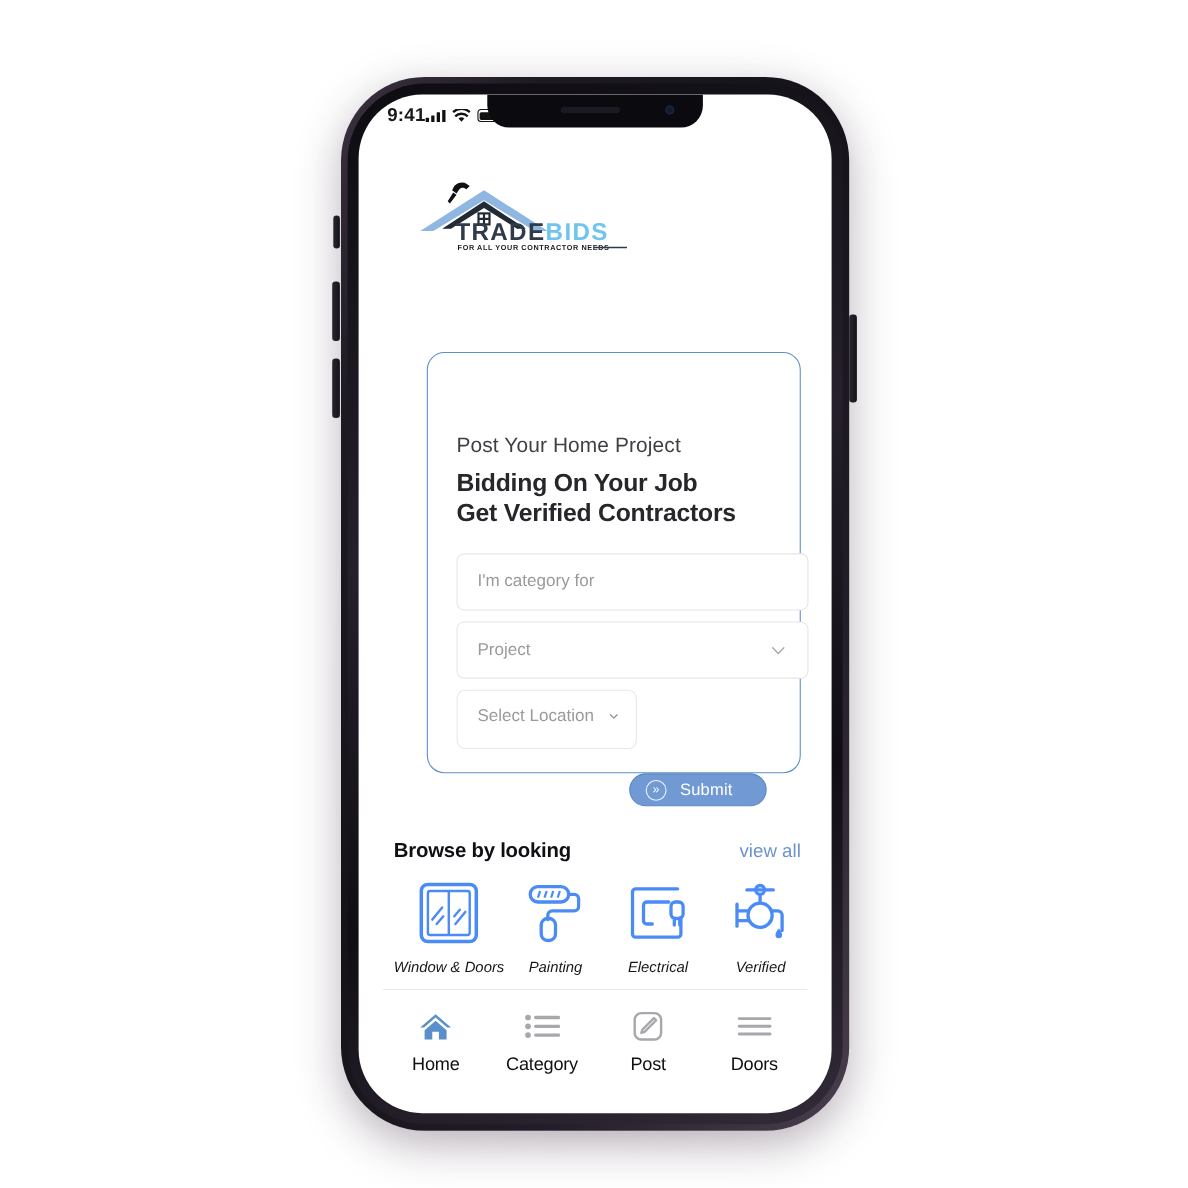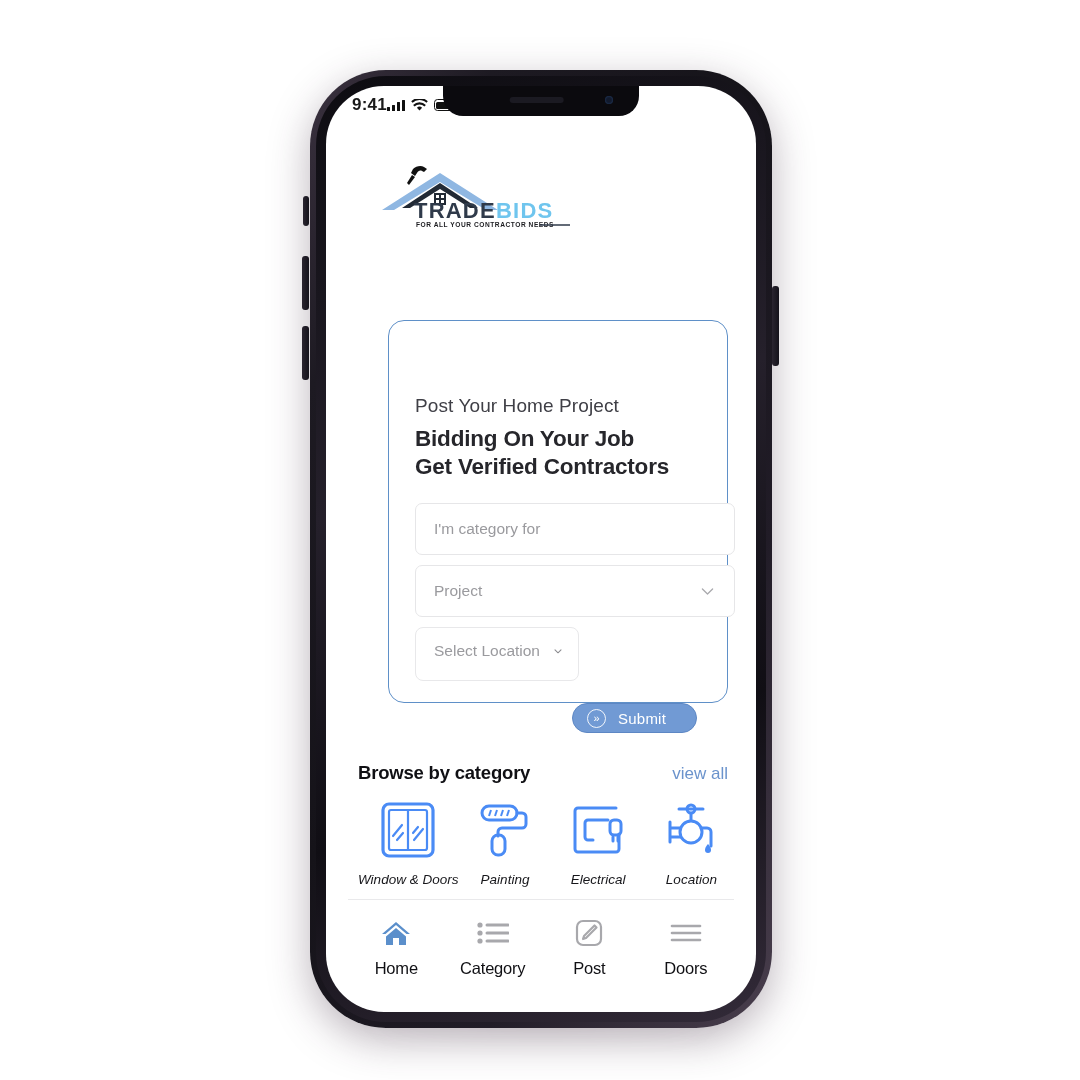--- a/index.html
+++ b/index.html
@@ -301,21 +301,21 @@
                 <button class="submit-btn">
                   <span class="submit-chev">»</span>
                   <span>Submit</span>
                 </button>
               </div>
             </div>
           </div>
 
           <div class="cat-section">
             <div class="cat-head">
-              <div class="cat-title">Browse by category</div>
+              <div class="cat-title">Browse by looking</div>
               <div class="cat-viewall">view all</div>
             </div>
 
             <div class="cat-grid">
 
               <div class="cat-item">
                 <svg class="cat-icon" viewBox="0 0 64 64">
                   <rect x="7" y="6" width="50" height="52" rx="6" fill="none" stroke="#4a8bf5" stroke-width="3.2"></rect>
                   <rect x="13" y="12" width="38" height="40" rx="2" fill="none" stroke="#4a8bf5" stroke-width="2.2"></rect>
                   <line x1="32" y1="12" x2="32" y2="52" stroke="#4a8bf5" stroke-width="2.2"></line>
@@ -356,21 +356,21 @@
                   <line x1="20" y1="11" x2="44" y2="11" stroke="#4a8bf5" stroke-width="3" stroke-linecap="round"></line>
                   <circle cx="32" cy="11" r="4" fill="none" stroke="#4a8bf5" stroke-width="3"></circle>
                   <line x1="32" y1="15" x2="32" y2="22" stroke="#4a8bf5" stroke-width="3"></line>
                   <circle cx="32" cy="34" r="11" fill="none" stroke="#4a8bf5" stroke-width="3"></circle>
                   <line x1="11" y1="24" x2="11" y2="44" stroke="#4a8bf5" stroke-width="3" stroke-linecap="round"></line>
                   <line x1="11" y1="30" x2="22" y2="30" stroke="#4a8bf5" stroke-width="3"></line>
                   <line x1="11" y1="39" x2="22" y2="39" stroke="#4a8bf5" stroke-width="3"></line>
                   <path d="M42 30 h6 a4 4 0 0 1 4 4 v14" fill="none" stroke="#4a8bf5" stroke-width="3" stroke-linecap="round"></path>
                   <path d="M46 52 c0 -3 3 -6 3 -6 s3 3 3 6 a3 3 0 0 1 -6 0z" fill="#4a8bf5"></path>
                 </svg>
-                <div class="cat-label">Location</div>
+                <div class="cat-label">Verified</div>
               </div>
 
             </div>
           </div>
 
           <div class="tabbar">
 
             <div class="tab">
               <span class="tab-ico">
                 <svg width="30" height="27" viewBox="0 0 30 27">

